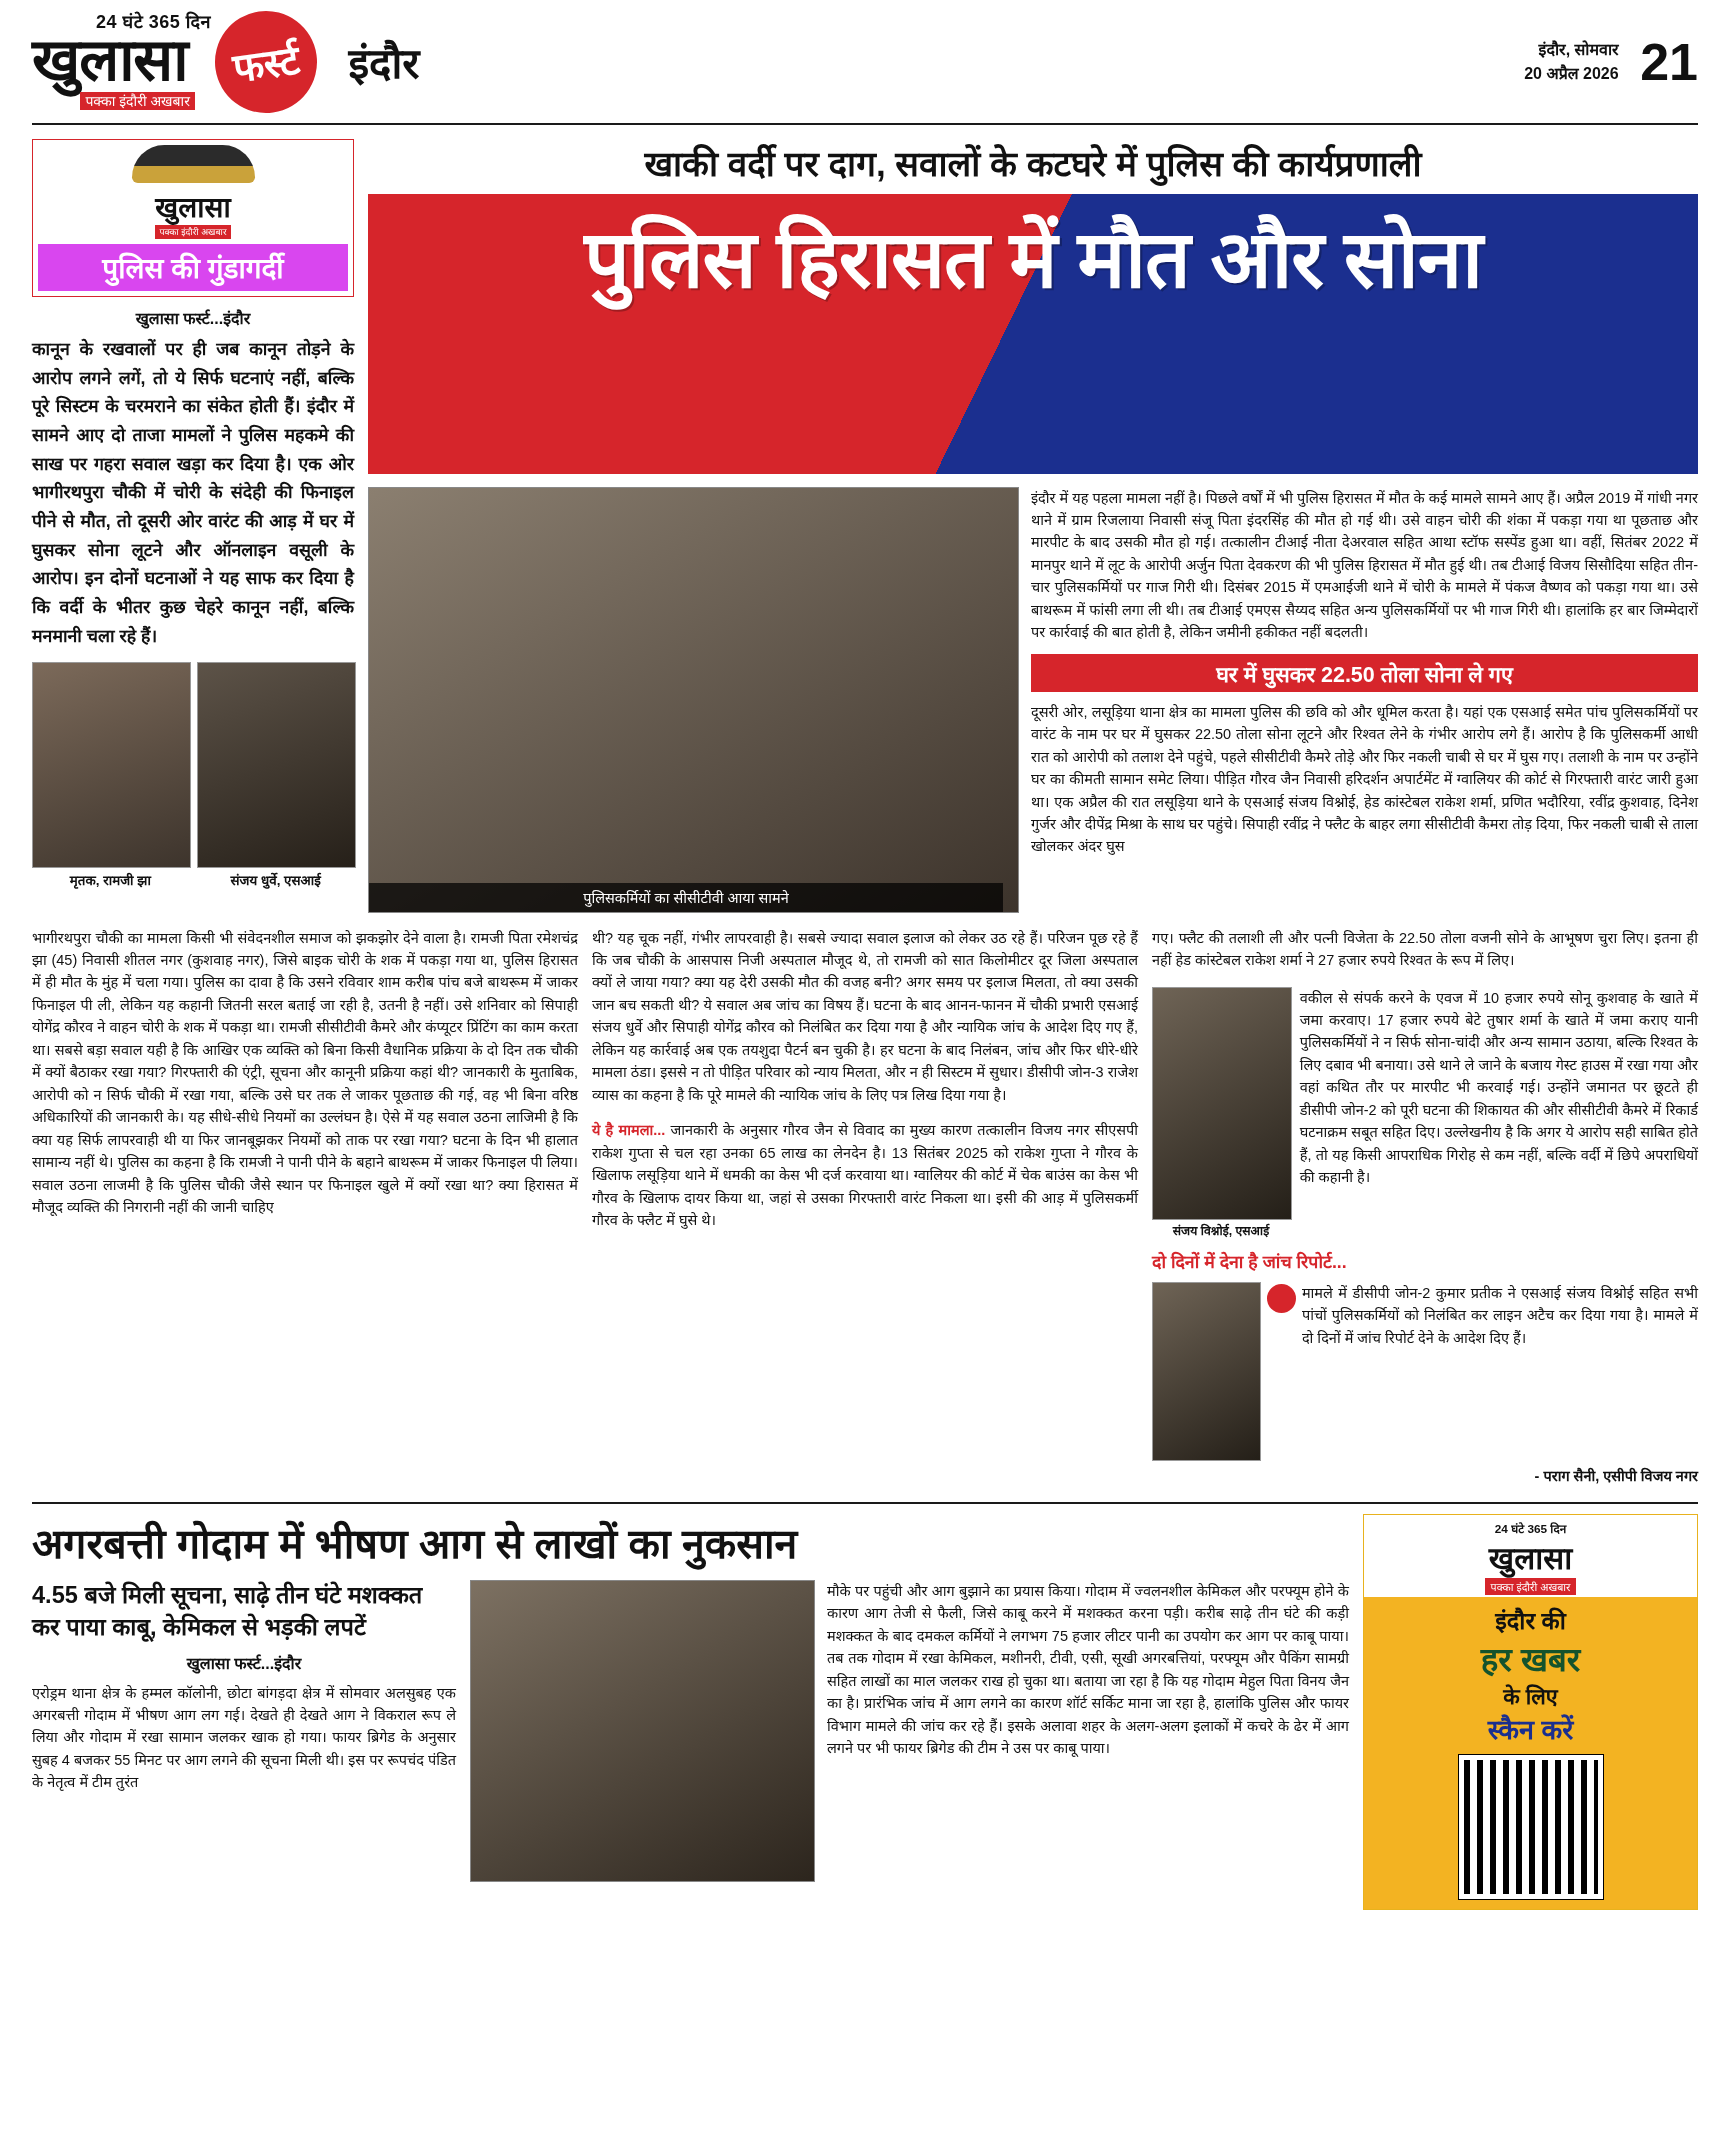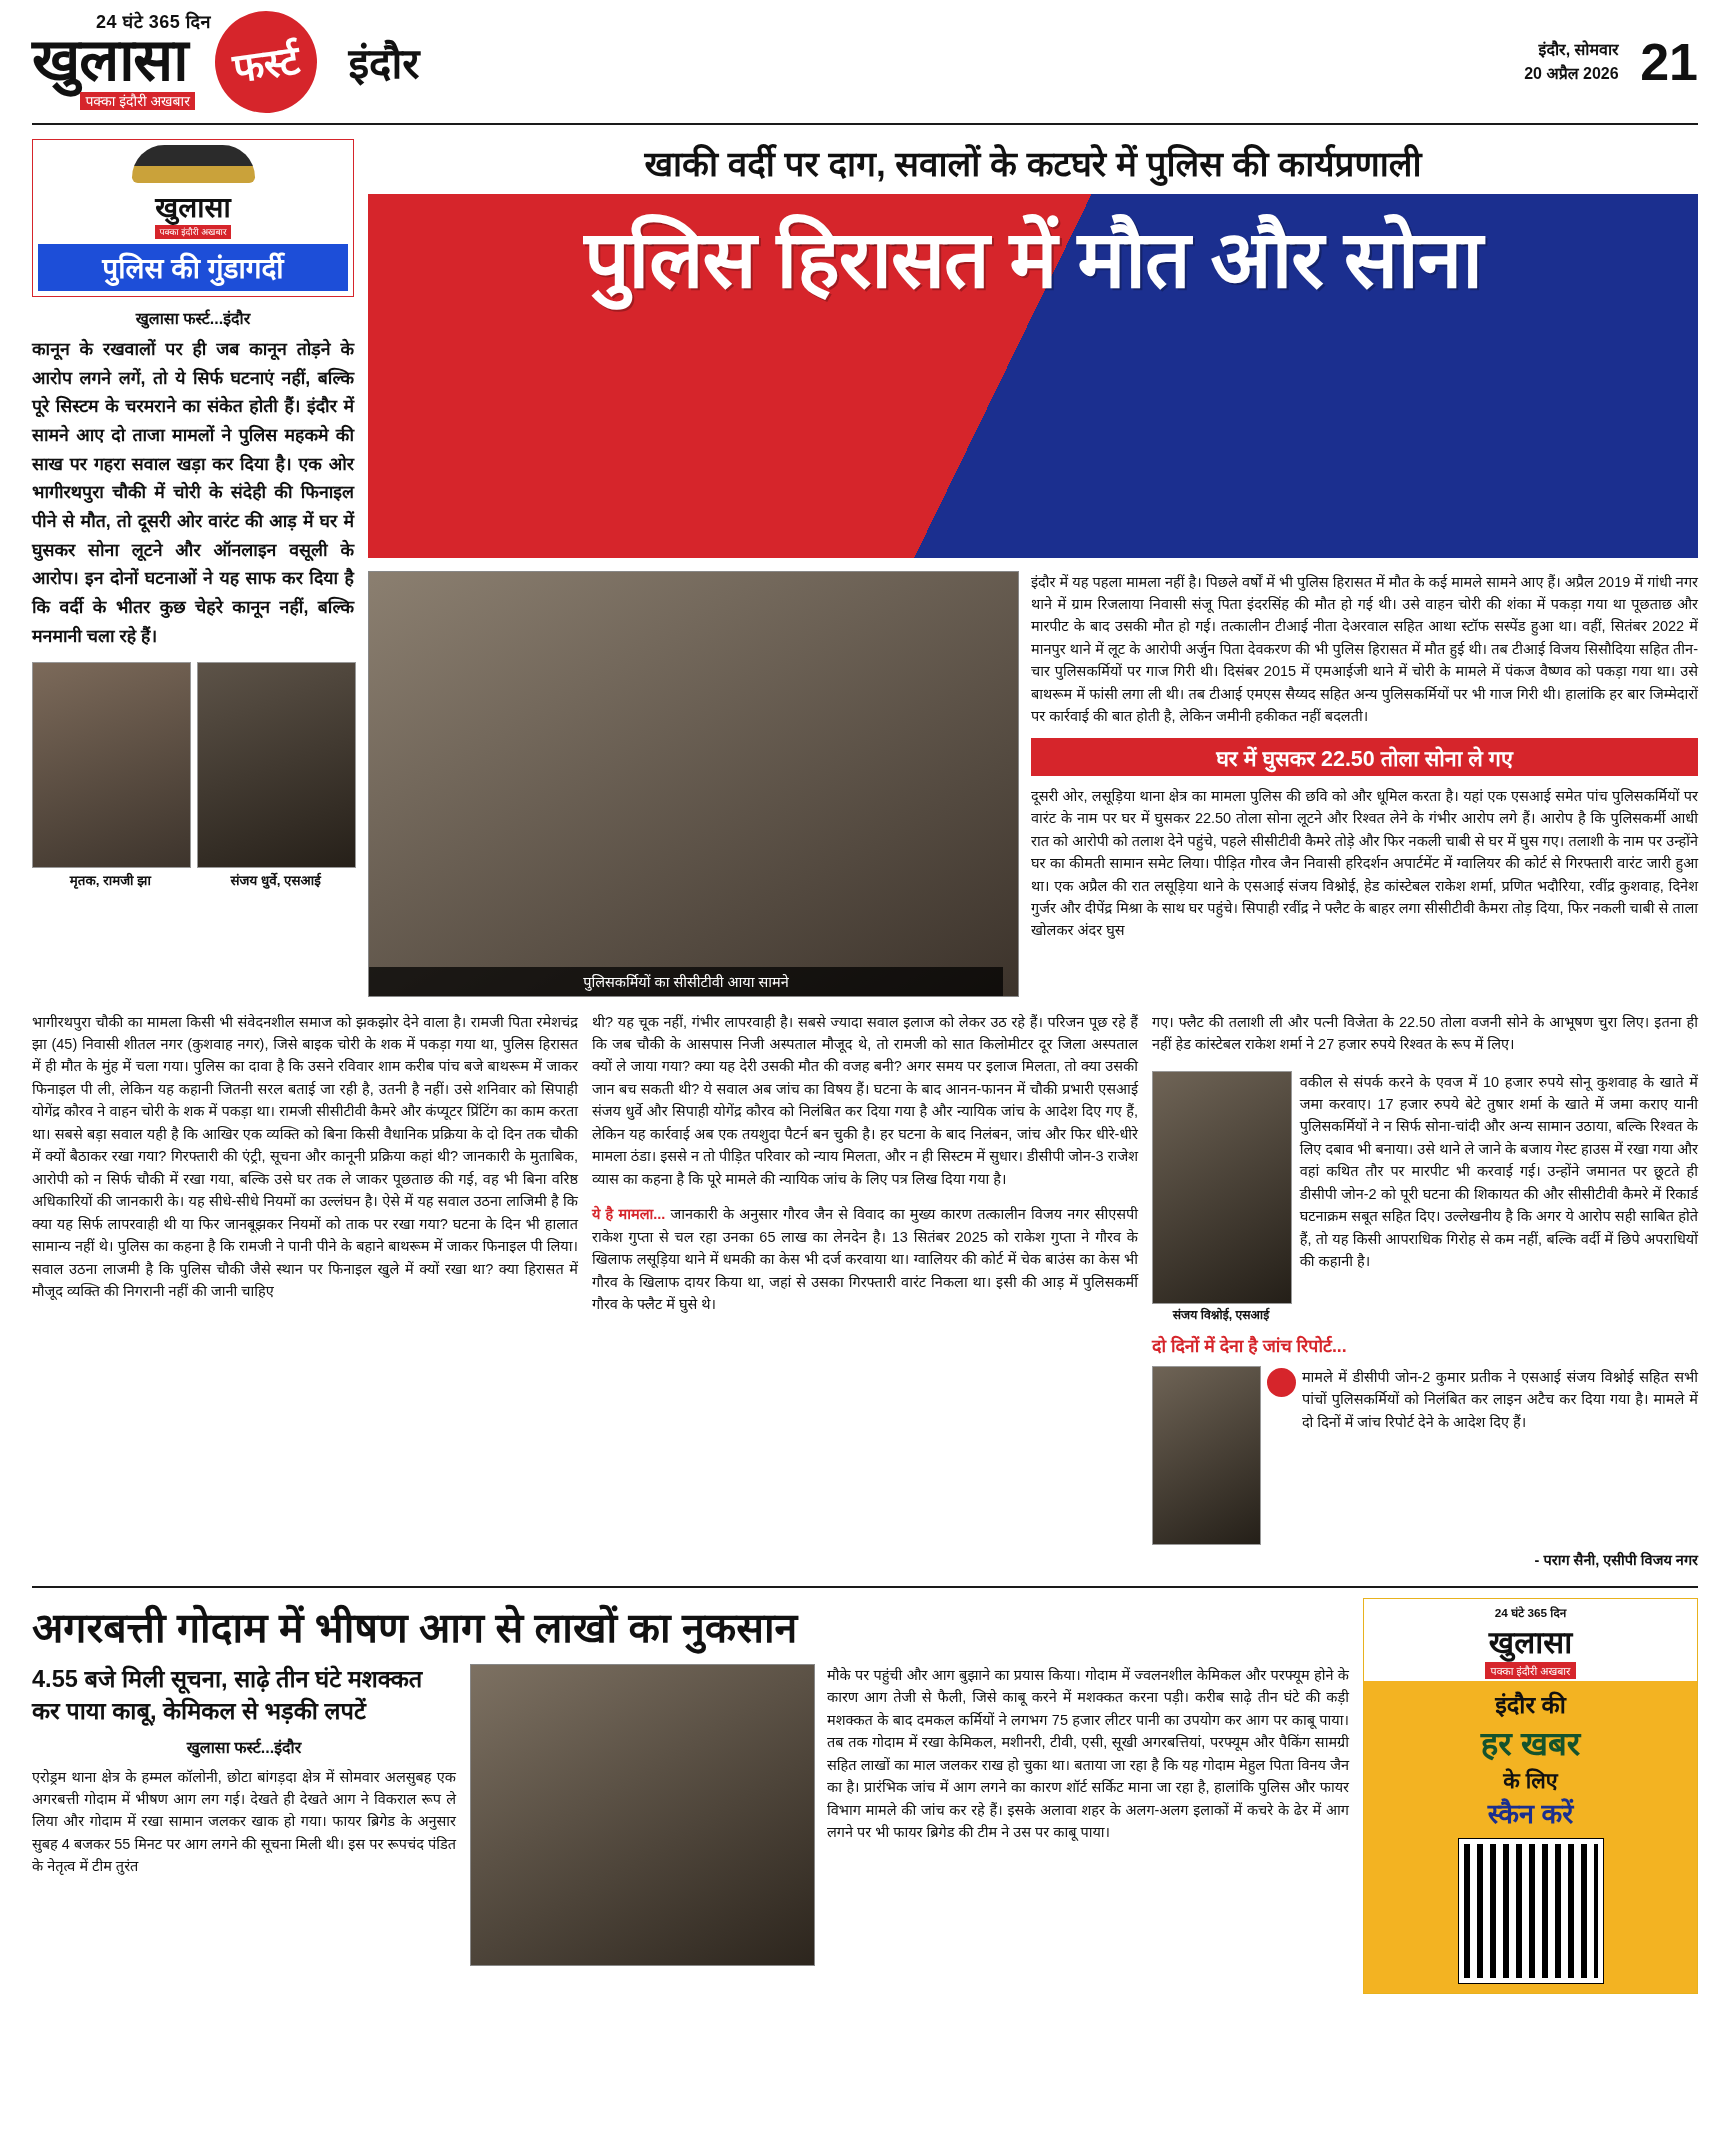--- a/index.html
+++ b/index.html
@@ -19,34 +19,34 @@
   .date-block{text-align:right;font-size:16px;line-height:1.5;color:#111;font-weight:bold;}
   .page-num{font-size:52px;font-weight:bold;color:#111;}
 
   
   .content{display:flex;gap:14px;margin-top:14px;}
   .col-left{width:322px;flex:none;}
   .police-badge{border:1.6px solid #d6252b;padding:5.4px;text-align:center;margin-bottom:7.5px;}
   .badge-cap{width:123px;height:38px;background:linear-gradient(#2b2b2b 55%,#caa23a 55%);border-radius:48px 48px 8.6px 8.6px;margin:0 auto 3.2px;}
   .badge-logo{font-size:28px;font-weight:bold;}
   .badge-small{font-size:9px;background:#d6252b;color:#fff;display:inline-block;padding:0.5px 4.3px;}
-  .badge-title{background:#1d4ed8;color:#fff;font-size:28px;font-weight:bold;padding:4.3px 0;margin-top:5.4px;}
+  .badge-title{background:#d946ef;color:#fff;font-size:28px;font-weight:bold;padding:4.3px 0;margin-top:5.4px;}
   .byline{text-align:center;font-size:16px;font-weight:bold;margin:9.7px 0 6.4px;}
   .lede{font-size:17.7px;line-height:1.62;font-weight:bold;text-align:justify;}
   .photos{display:flex;gap:8.6px;margin-top:11.8px;}
   .photo-box{flex:1;}
   .ph{width:100%;height:204px;background:#6d6258;border:0.5px solid #999;position:relative;overflow:hidden;}
   .ph.p1{background:linear-gradient(160deg,#7c6a5a,#3d342c);}
   .ph.p2{background:linear-gradient(160deg,#5d5348,#262019);}
   .ph-cap{text-align:center;font-size:13.4px;font-weight:bold;margin-top:3.2px;}
 
   
   .col-main{flex:1;}
   .kicker{font-size:35px;font-weight:bold;text-align:center;margin-bottom:7.5px;}
-  .banner{position:relative;height:364px;overflow:hidden;background:#7f1d1d;}
+  .banner{position:relative;height:280px;overflow:hidden;background:#7f1d1d;}
   .banner:before{content:"";position:absolute;inset:0;background:linear-gradient(116deg,#d6252b 0 48%,#1b2f8f 48% 100%);}
   .banner-txt{position:relative;color:#fff;font-size:80px;font-weight:bold;text-align:center;line-height:1.12;padding:21.5px 10.7px 0;letter-spacing:-1.1px;text-shadow:2.1px 2.1px 0 rgba(0,0,0,.25);}
 
   
   .mid{display:flex;gap:14px;margin-top:13px;}
   .photo-main{width:649px;flex:none;}
   .pm{width:100%;height:424px;background:linear-gradient(150deg,#8b7f70,#3c332b);border:0.5px solid #888;position:relative;}
   .pm-cap{position:absolute;left:0;right:15px;bottom:0;background:rgba(0,0,0,.72);color:#fff;font-size:14.5px;text-align:center;padding:4.3px 0;}
   .right-col{flex:1;}
   .body-txt{font-size:14.5px;line-height:1.55;text-align:justify;}

